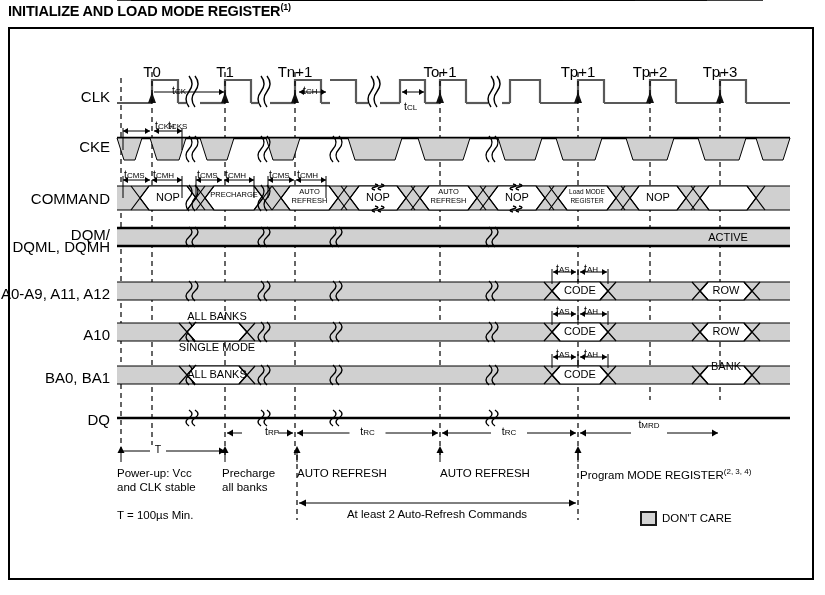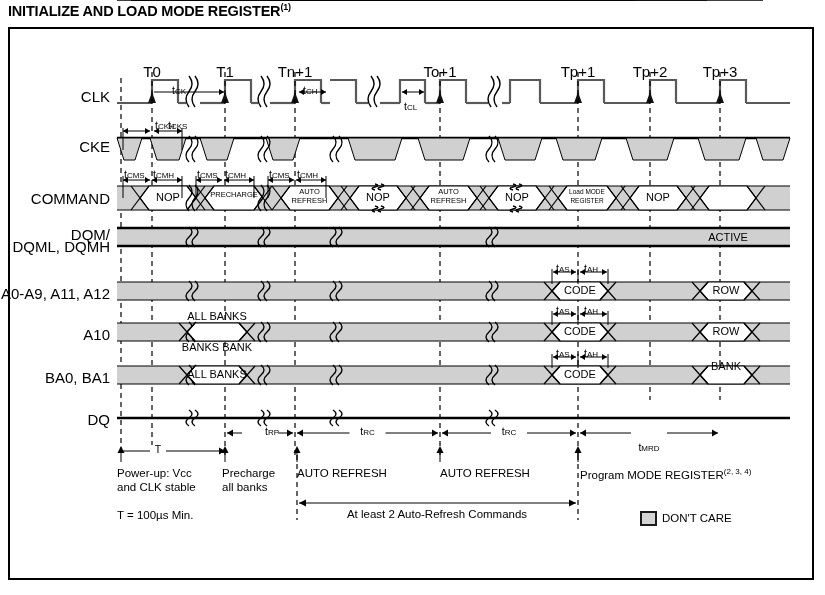--- a/index.html
+++ b/index.html
@@ -363,38 +363,38 @@
     <div class="tm" style="left: 225px; top: 168px;">t<i>CMH</i></div>
     <div class="tm" style="left: 269px; top: 168px;">t<i>CMS</i></div>
     <div class="tm" style="left: 297px; top: 168px;">t<i>CMH</i></div>
     <div class="clkname" style="left: 110px; top: 226px; transform: translateX(-100%);">DQM/</div>
     <div class="clkname" style="left: 110px; top: 238px; transform: translateX(-100%);">DQML, DQMH</div>
     <div class="clkname" style="left: 110px; top: 285px; transform: translateX(-100%);">A0-A9, A11, A12</div>
     <div class="boxtxt" style="left: 580px; top: 284px; transform: translateX(-50%);">CODE</div>
     <div class="boxtxt" style="left: 726px; top: 284px; transform: translateX(-50%);">ROW</div>
     <div class="clkname" style="left: 110px; top: 326px; transform: translateX(-100%);">A10</div>
     <div class="boxtxt" style="left: 217px; top: 310px; transform: translateX(-50%);">ALL BANKS</div>
-    <div class="boxtxt" style="left: 217px; top: 341px; transform: translateX(-50%);">BANKS BANK</div>
+    <div class="boxtxt" style="left: 217px; top: 341px; transform: translateX(-50%);">SINGLE MODE</div>
     <div class="boxtxt" style="left: 580px; top: 325px; transform: translateX(-50%);">CODE</div>
     <div class="boxtxt" style="left: 726px; top: 325px; transform: translateX(-50%);">ROW</div>
     <div class="clkname" style="left: 110px; top: 369px; transform: translateX(-100%);">BA0, BA1</div>
     <div class="boxtxt" style="left: 217px; top: 368px; transform: translateX(-50%);">ALL BANKS</div>
     <div class="boxtxt" style="left: 580px; top: 368px; transform: translateX(-50%);">CODE</div>
     <div class="boxtxt" style="left: 726px; top: 360px; transform: translateX(-50%);">BANK</div>
     <div class="clkname" style="left: 110px; top: 411px; transform: translateX(-100%);">DQ</div>
     <div class="tm" style="left: 556px; top: 262px;">t<i>AS</i></div>
     <div class="tm" style="left: 584px; top: 262px;">t<i>AH</i></div>
     <div class="tm" style="left: 556px; top: 304px;">t<i>AS</i></div>
     <div class="tm" style="left: 584px; top: 304px;">t<i>AH</i></div>
     <div class="tm" style="left: 556px; top: 347px;">t<i>AS</i></div>
     <div class="tm" style="left: 584px; top: 347px;">t<i>AH</i></div>
     <div class="tm" style="left: 272px; top: 425px; transform: translateX(-50%);">t<i>RP</i></div>
     <div class="tm" style="left: 367.5px; top: 425px; transform: translateX(-50%);">t<i>RC</i></div>
     <div class="tm" style="left: 509px; top: 425px; transform: translateX(-50%);">t<i>RC</i></div>
-    <div class="tm" style="left: 649px; top: 441px; transform: translateX(-50%);">t<i>MRD</i></div>
+    <div class="tm" style="left: 649px; top: 418px; transform: translateX(-50%);">t<i>MRD</i></div>
     <div class="tm" style="left: 158px; top: 443px; transform: translateX(-50%);">T</div>
     <div class="note" style="left: 117px; top: 467px;">Power-up: Vcc</div>
     <div class="note" style="left: 117px; top: 481px;">and CLK stable</div>
     <div class="note" style="left: 117px; top: 509px;">T = 100µs Min.</div>
     <div class="note" style="left: 222px; top: 467px;">Precharge</div>
     <div class="note" style="left: 222px; top: 481px;">all banks</div>
     <div class="note" style="left: 297px; top: 467px;">AUTO REFRESH</div>
     <div class="note" style="left: 440px; top: 467px;">AUTO REFRESH</div>
     <div class="note" style="left: 580px; top: 467px;">Program MODE REGISTER<sup>(2, 3, 4)</sup></div>
     <div class="note" style="left: 437px; top: 508px; transform: translateX(-50%);">At least 2 Auto-Refresh Commands</div>

